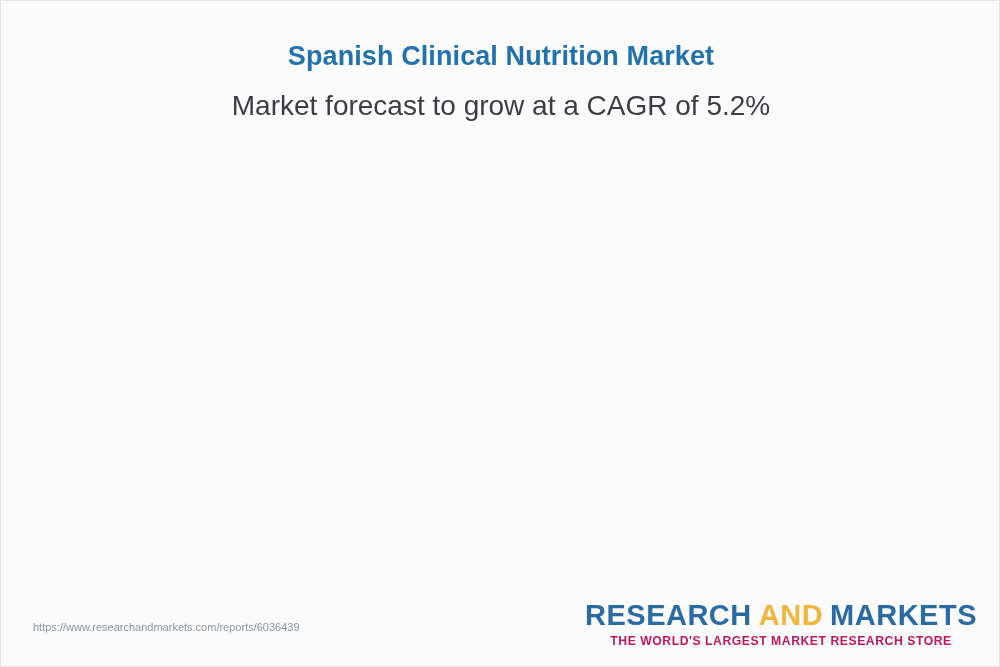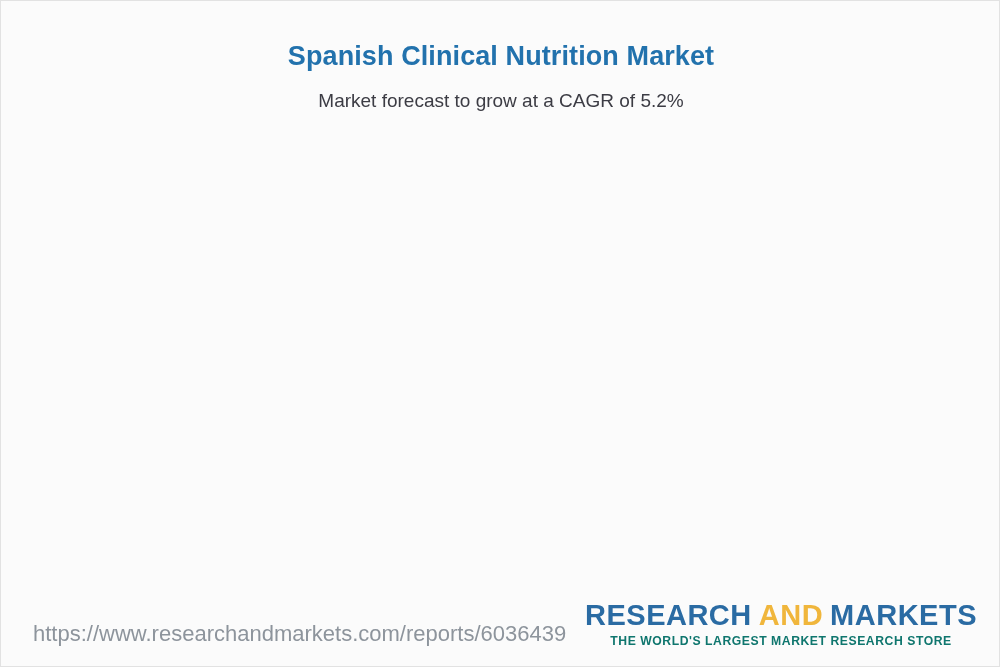--- a/index.html
+++ b/index.html
@@ -35,21 +35,21 @@
     font-weight: bold;
     color: #2272ad;
     letter-spacing: 0.1px;
   }
   #chart-subtitle {
     position: absolute;
     top: 89px;
     left: 0;
     width: 1000px;
     text-align: center;
-    font-size: 19px;
+    font-size: 28px;
     font-weight: normal;
     color: #3c3c44;
   }
 
   
   #plot-area {
     position: absolute;
     left: 0;
     top: 0;
     width: 1000px;
@@ -59,21 +59,21 @@
   .bar-group {
     position: absolute;
     bottom: 0;
   }
 
   
   #footer-url {
     position: absolute;
     left: 32px;
     top: 620px;
-    font-size: 22px;
+    font-size: 11px;
     color: #8d949c;
   }
 
   #brand-logo {
     position: absolute;
     right: 22px;
     top: 600px;
     text-align: center;
     line-height: 1;
   }
@@ -84,21 +84,21 @@
     letter-spacing: 0.5px;
     white-space: nowrap;
   }
   #brand-wordmark .brand-and {
     color: #f0b63c;
   }
   #brand-tagline {
     margin-top: 5px;
     font-size: 12.2px;
     font-weight: bold;
-    color: #0f766e;
+    color: #be185d;
     letter-spacing: 0.55px;
     white-space: nowrap;
   }
 </style>
 </head>
 <body>
 
 <div id="chart-card">
 
   <div id="chart-title">Spanish Clinical Nutrition Market</div>

